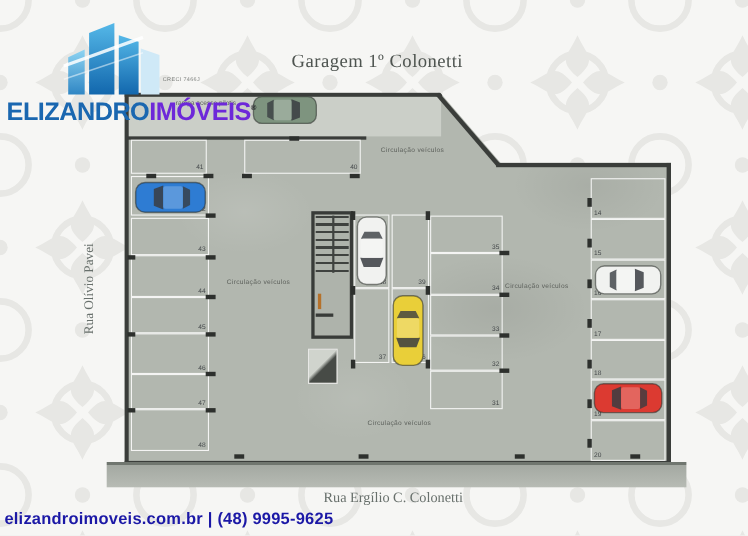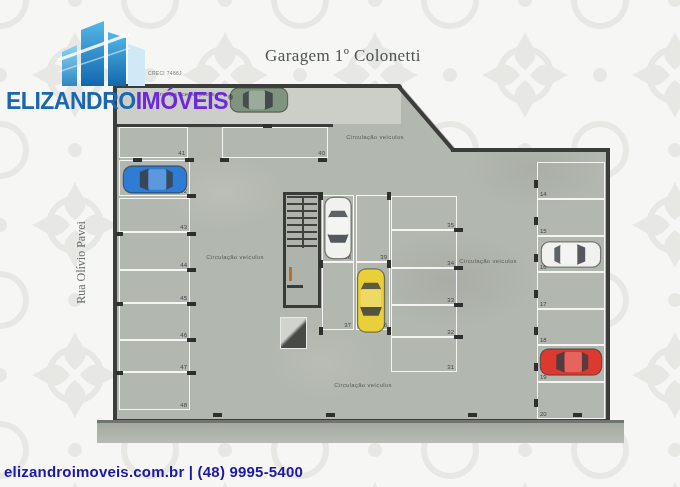--- a/index.html
+++ b/index.html
@@ -287,15 +287,16 @@
       <path d="M60,7 L73,12 L73,35 L60,40 Z" fill="#3a3d42" opacity="0.85"></path>
       <path d="M33,8 L23,13 L23,34 L33,39 Z" fill="#3a3d42" opacity="0.8"></path>
       <rect x="33" y="8" width="27" height="31" rx="3" fill="#dc3a31"></rect>
       <rect x="33" y="8" width="27" height="31" rx="3" fill="#ffffff" opacity="0.22"></rect>
     </svg></div>
     </div>
 
   <div id="sidewalk"></div>
 
   <div id="street-left">Rua Olívio Pavei</div>
-
-  <div id="contact">elizandroimoveis.com.br | (48) 9995-5400</div>
+  <div id="street-bottom">Rua Ergílio C. Colonetti</div>
+
+  <div id="contact">elizandroimoveis.com.br | (48) 9995-9625</div>
 </div>
 
 </body></html>

